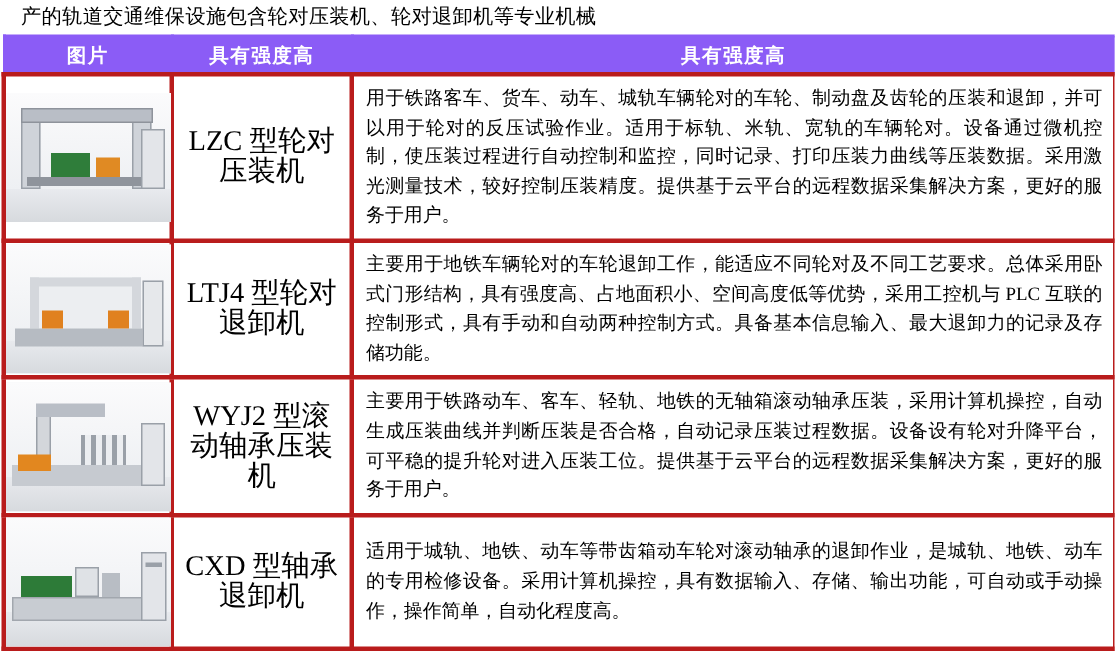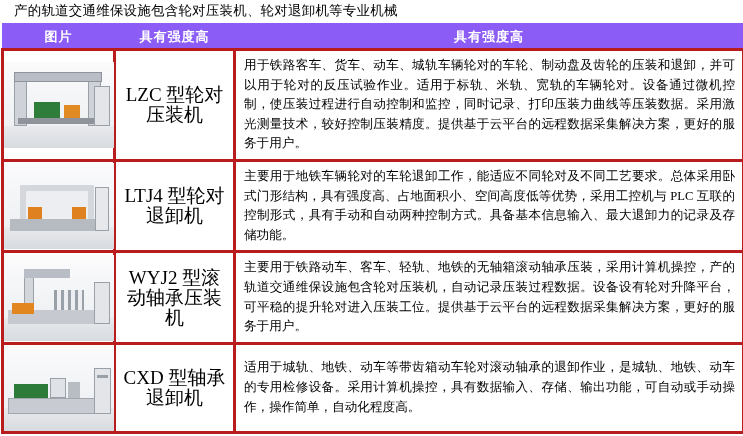--- a/index.html
+++ b/index.html
@@ -320,21 +320,21 @@
             <div class="floor"></div>
             <div class="column"></div>
             <div class="head"></div>
             <div class="tanks"></div>
             <div class="bench"></div>
             <div class="orange"></div>
             <div class="cab"></div>
           </div>
         </td>
         <td class="name-cell">WYJ2 型滚动轴承压装机</td>
-        <td class="desc-cell">主要用于铁路动车、客车、轻轨、地铁的无轴箱滚动轴承压装，采用计算机操控，产的轨道交通维保设施包含轮对压装机，自动记录压装过程数据。设备设有轮对升降平台，可平稳的提升轮对进入压装工位。提供基于云平台的远程数据采集解决方案，更好的服务于用户。</td>
+        <td class="desc-cell">主要用于铁路动车、客车、轻轨、地铁的无轴箱滚动轴承压装，采用计算机操控，自动生成压装曲线并判断压装是否合格，自动记录压装过程数据。设备设有轮对升降平台，可平稳的提升轮对进入压装工位。提供基于云平台的远程数据采集解决方案，更好的服务于用户。</td>
       </tr>
 
       <tr>
         <td class="img-cell">
           <div class="photo m4">
             <div class="wall"></div>
             <div class="floor"></div>
             <div class="bed"></div>
             <div class="green"></div>
             <div class="blockA"></div>

